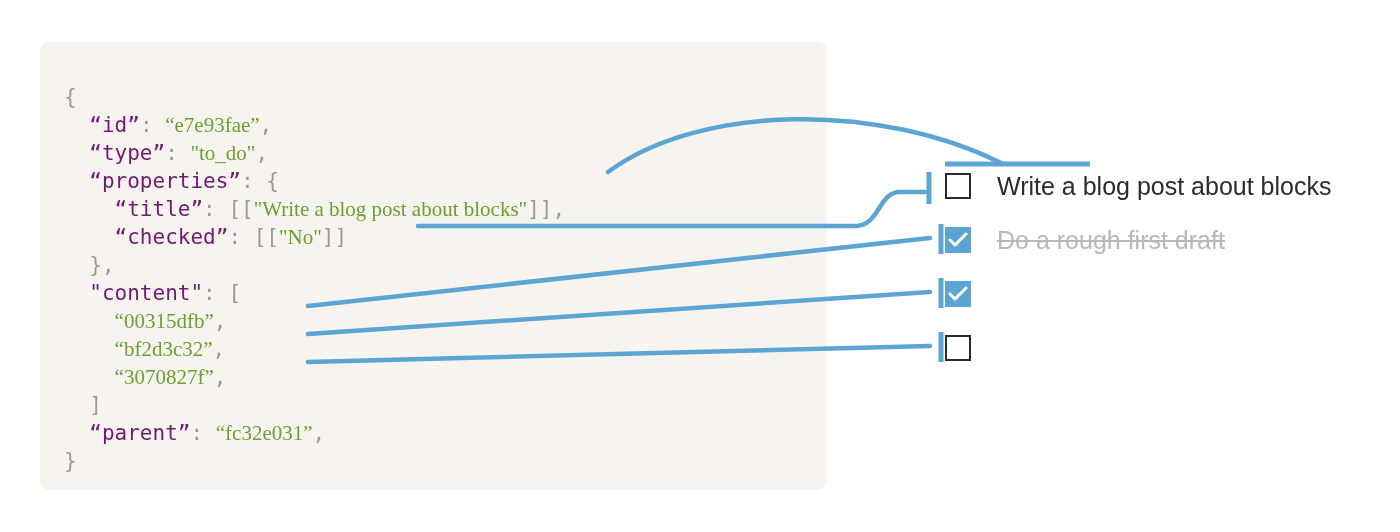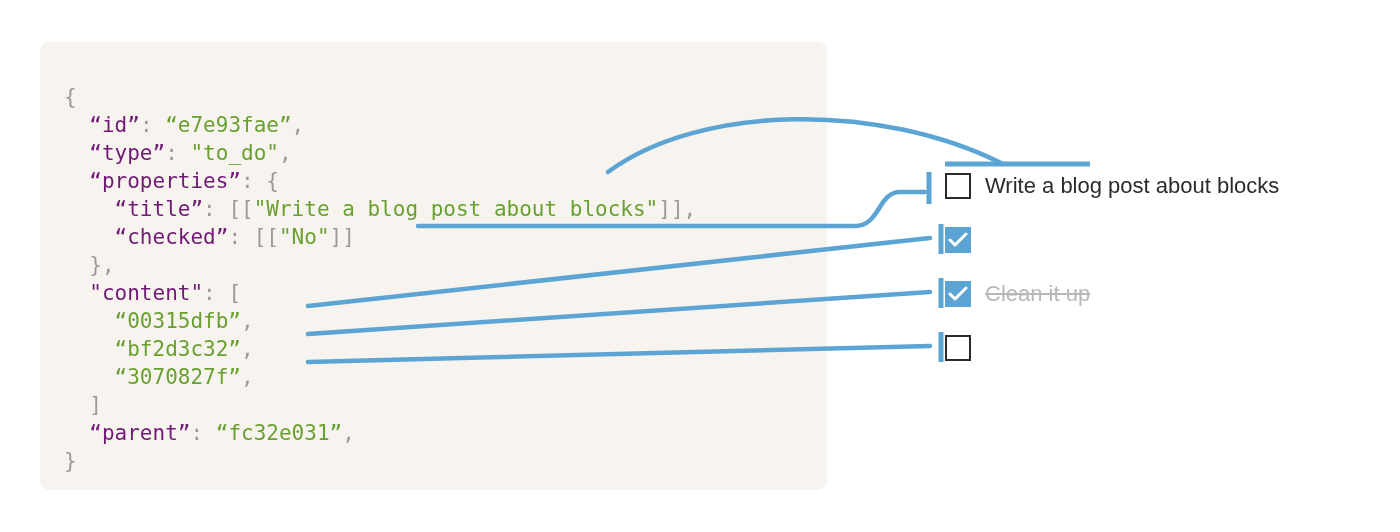--- a/index.html
+++ b/index.html
@@ -33,21 +33,21 @@
     left: 24px;
     top: 20px;
     font-family: "DejaVu Sans Mono", monospace;
     font-size: 21px;
     line-height: 28px;
     white-space: pre;
     color: #8a8a85;
   }
   .ln { display: block; height: 28px; }
   .k    { color: #701a75; }    
-  .s    { color: #69a031; }    
+  .s    { color: #69a031; font-family: Liberation Serif, serif; }    
   .p    { color: #9b9b95; }    
 
   
   #todo-list {
     position: absolute;
     left: 945px;
     top: 160px;
     width: 420px;
   }
   .todo-row {
@@ -77,23 +77,23 @@
     border: none;
     background: #5ba4d4;
   }
   .cb.checked svg {
     position: absolute;
     left: 3px;
     top: 4px;
   }
 
   .todo-label {
-    margin-left: 14px;
+    margin-left: 26px;
     font-family: "Liberation Sans", sans-serif;
-    font-size: 22px;
+    font-size: 25px;
     color: #2b2b2b;
     white-space: nowrap;
   }
   .todo-label.done {
     color: #b8b8b8;
     text-decoration: line-through;
     text-decoration-thickness: 2px;
   }
 
   
@@ -119,29 +119,29 @@
     <span class="cb unchecked"></span>
     <span class="todo-label">Write a blog post about blocks</span>
   </div>
 
   <div class="todo-row r1">
     <span class="cb checked">
       <svg width="20" height="18" viewBox="0 0 20 18" aria-hidden="true">
         <polyline points="2,9 7,14 18,3" fill="none" stroke="#ffffff" stroke-width="3" stroke-linecap="round" stroke-linejoin="round"></polyline>
       </svg>
     </span>
+    <span class="todo-label done">Do a rough first draft</span>
   </div>
 
   <div class="todo-row r2">
     <span class="cb checked">
       <svg width="20" height="18" viewBox="0 0 20 18" aria-hidden="true">
         <polyline points="2,9 7,14 18,3" fill="none" stroke="#ffffff" stroke-width="3" stroke-linecap="round" stroke-linejoin="round"></polyline>
       </svg>
     </span>
-    <span class="todo-label done">Clean it up</span>
   </div>
 
   <div class="todo-row r3">
     <span class="cb unchecked"></span>
   </div>
 
 </div>
 
 <svg id="connectors" viewBox="0 0 1400 532">
 

